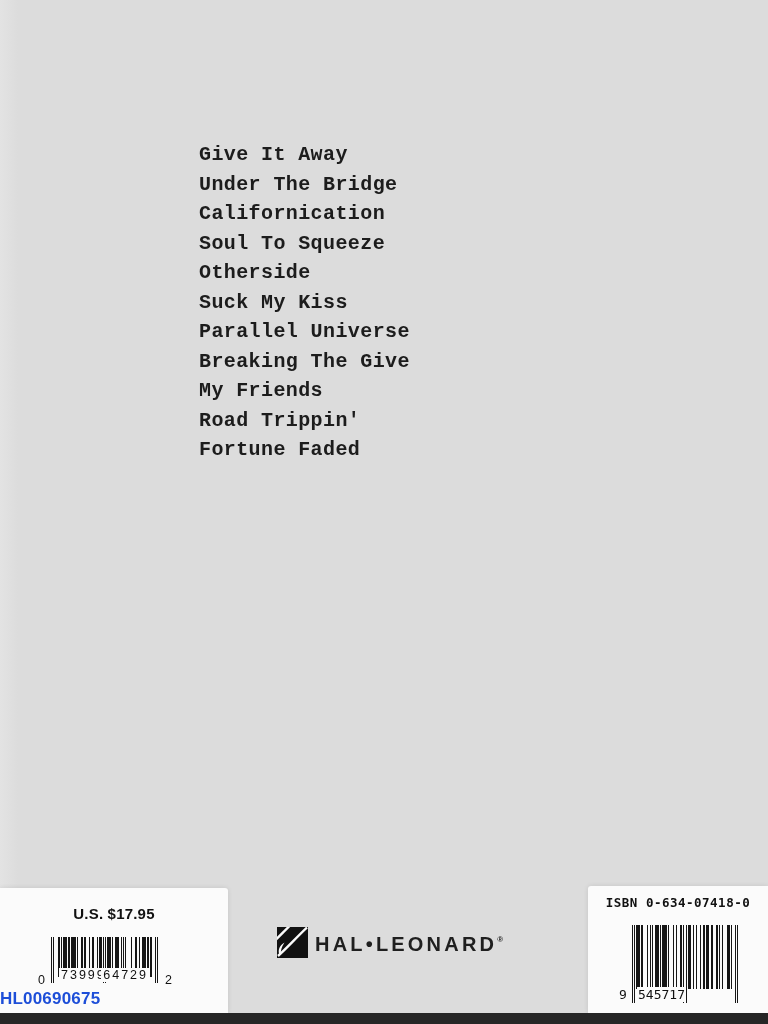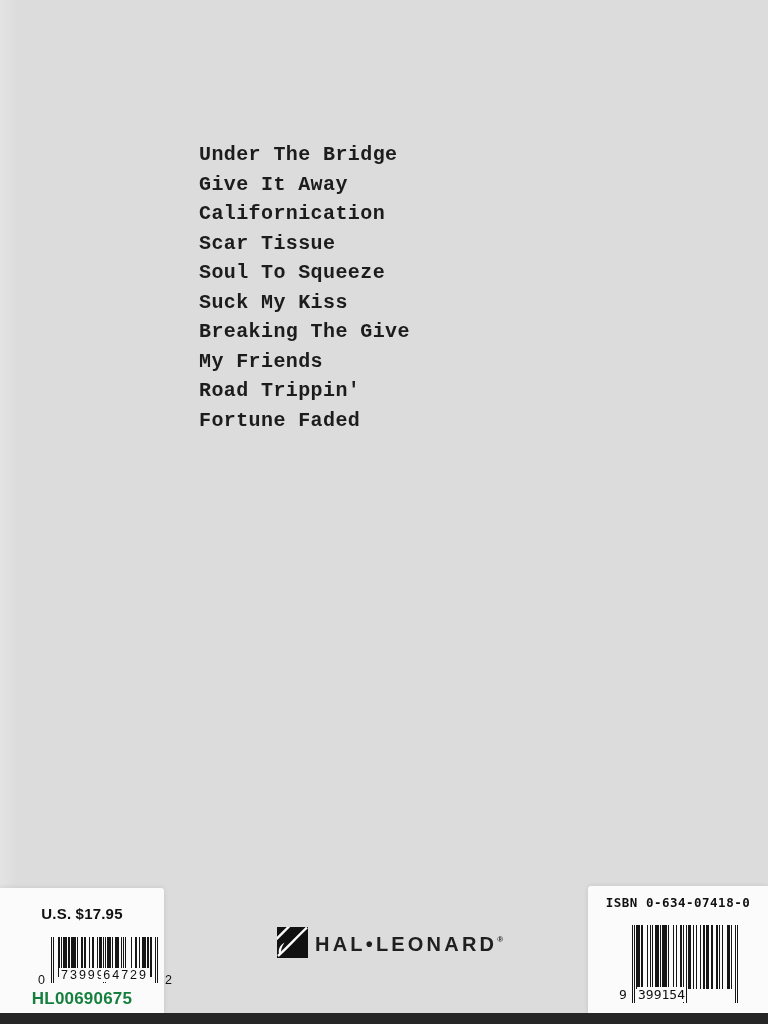--- a/index.html
+++ b/index.html
@@ -17,29 +17,29 @@
     position:absolute;left:199px;top:140px;list-style:none;
     font-family:"Liberation Mono",monospace;font-weight:bold;
     font-size:20px;line-height:29.5px;letter-spacing:0.4px;color:var(--ink);
     white-space:nowrap;
   }
   
   .label-box{
     position:absolute;background:var(--label-bg);
     box-shadow:0 0 5px rgba(0,0,0,0.10);
   }
-  .price-box{left:0;top:888px;width:164px;height:125px;border-radius:0 3px 0 0;}
+  .price-box{left:0;top:888px;width:228px;height:125px;border-radius:0 3px 0 0;}
   .isbn-box{left:588px;top:886px;width:180px;height:127px;border-radius:3px 0 0 0;}
   .price-text{
     position:absolute;top:17px;left:0;width:100%;text-align:center;
     font-size:15px;font-weight:bold;color:#111;letter-spacing:0.2px;
   }
   .catalog-text{
-    position:absolute;top:101px;left:0;width:100%;text-align:center;
-    font-size:17px;font-weight:bold;color:#15803d;letter-spacing:0.2px;
+    position:absolute;top:101px;left:0;width:100%;text-align:left;
+    font-size:17px;font-weight:bold;color:#1d4ed8;letter-spacing:0.2px;
   }
   .isbn-text{
     position:absolute;top:9px;left:0;width:100%;text-align:center;
     font-family:"DejaVu Sans Mono",monospace;font-size:12.5px;font-weight:bold;
     color:#111;letter-spacing:0.5px;
   }
   
   .bars{display:grid;grid-template-columns:repeat(95,1fr);align-items:start;}
   .m{width:100%;}
   .m.bar{background:var(--bar);}
@@ -77,26 +77,27 @@
   .logo-reg{font-size:8px;font-weight:bold;color:#1f1f1f;vertical-align:9px;letter-spacing:0;}
   
   .bottom-bar{position:absolute;left:0;bottom:0;width:768px;height:11px;background:var(--bottom);}
 </style>
 </head>
 <body>
 
 <div class="cover">
 
   <ul class="songs">
+      <li>Give It Away</li>
       <li>Under The Bridge</li>
-      <li>Give It Away</li>
       <li>Californication</li>
-      <li>Scar Tissue</li>
       <li>Soul To Squeeze</li>
+      <li>Otherside</li>
       <li>Suck My Kiss</li>
+      <li>Parallel Universe</li>
       <li>Breaking The Give</li>
       <li>My Friends</li>
       <li>Road Trippin'</li>
       <li>Fortune Faded</li>
     </ul>
 
   <div class="label-box price-box">
     <div class="price-text">U.S. $17.95</div>
     <div class="upc">
       <div class="bars" id="upc-bars">
@@ -308,19 +309,19 @@
           <div class="m bar"></div>
           <div class="m"></div>
           <div class="m bar"></div>
           <div class="m"></div>
           <div class="m"></div>
           <div class="m bar tall"></div>
           <div class="m tall"></div>
           <div class="m bar tall"></div>
         </div>
       <span class="digit ean-first">9</span>
-      <span class="digit ean-g1">399154</span>
+      <span class="digit ean-g1">545717</span>
       <span class="digit ean-g2">074189</span>
     </div>
   </div>
 
   <div class="bottom-bar"></div>
 </div>
 
 </body></html>

